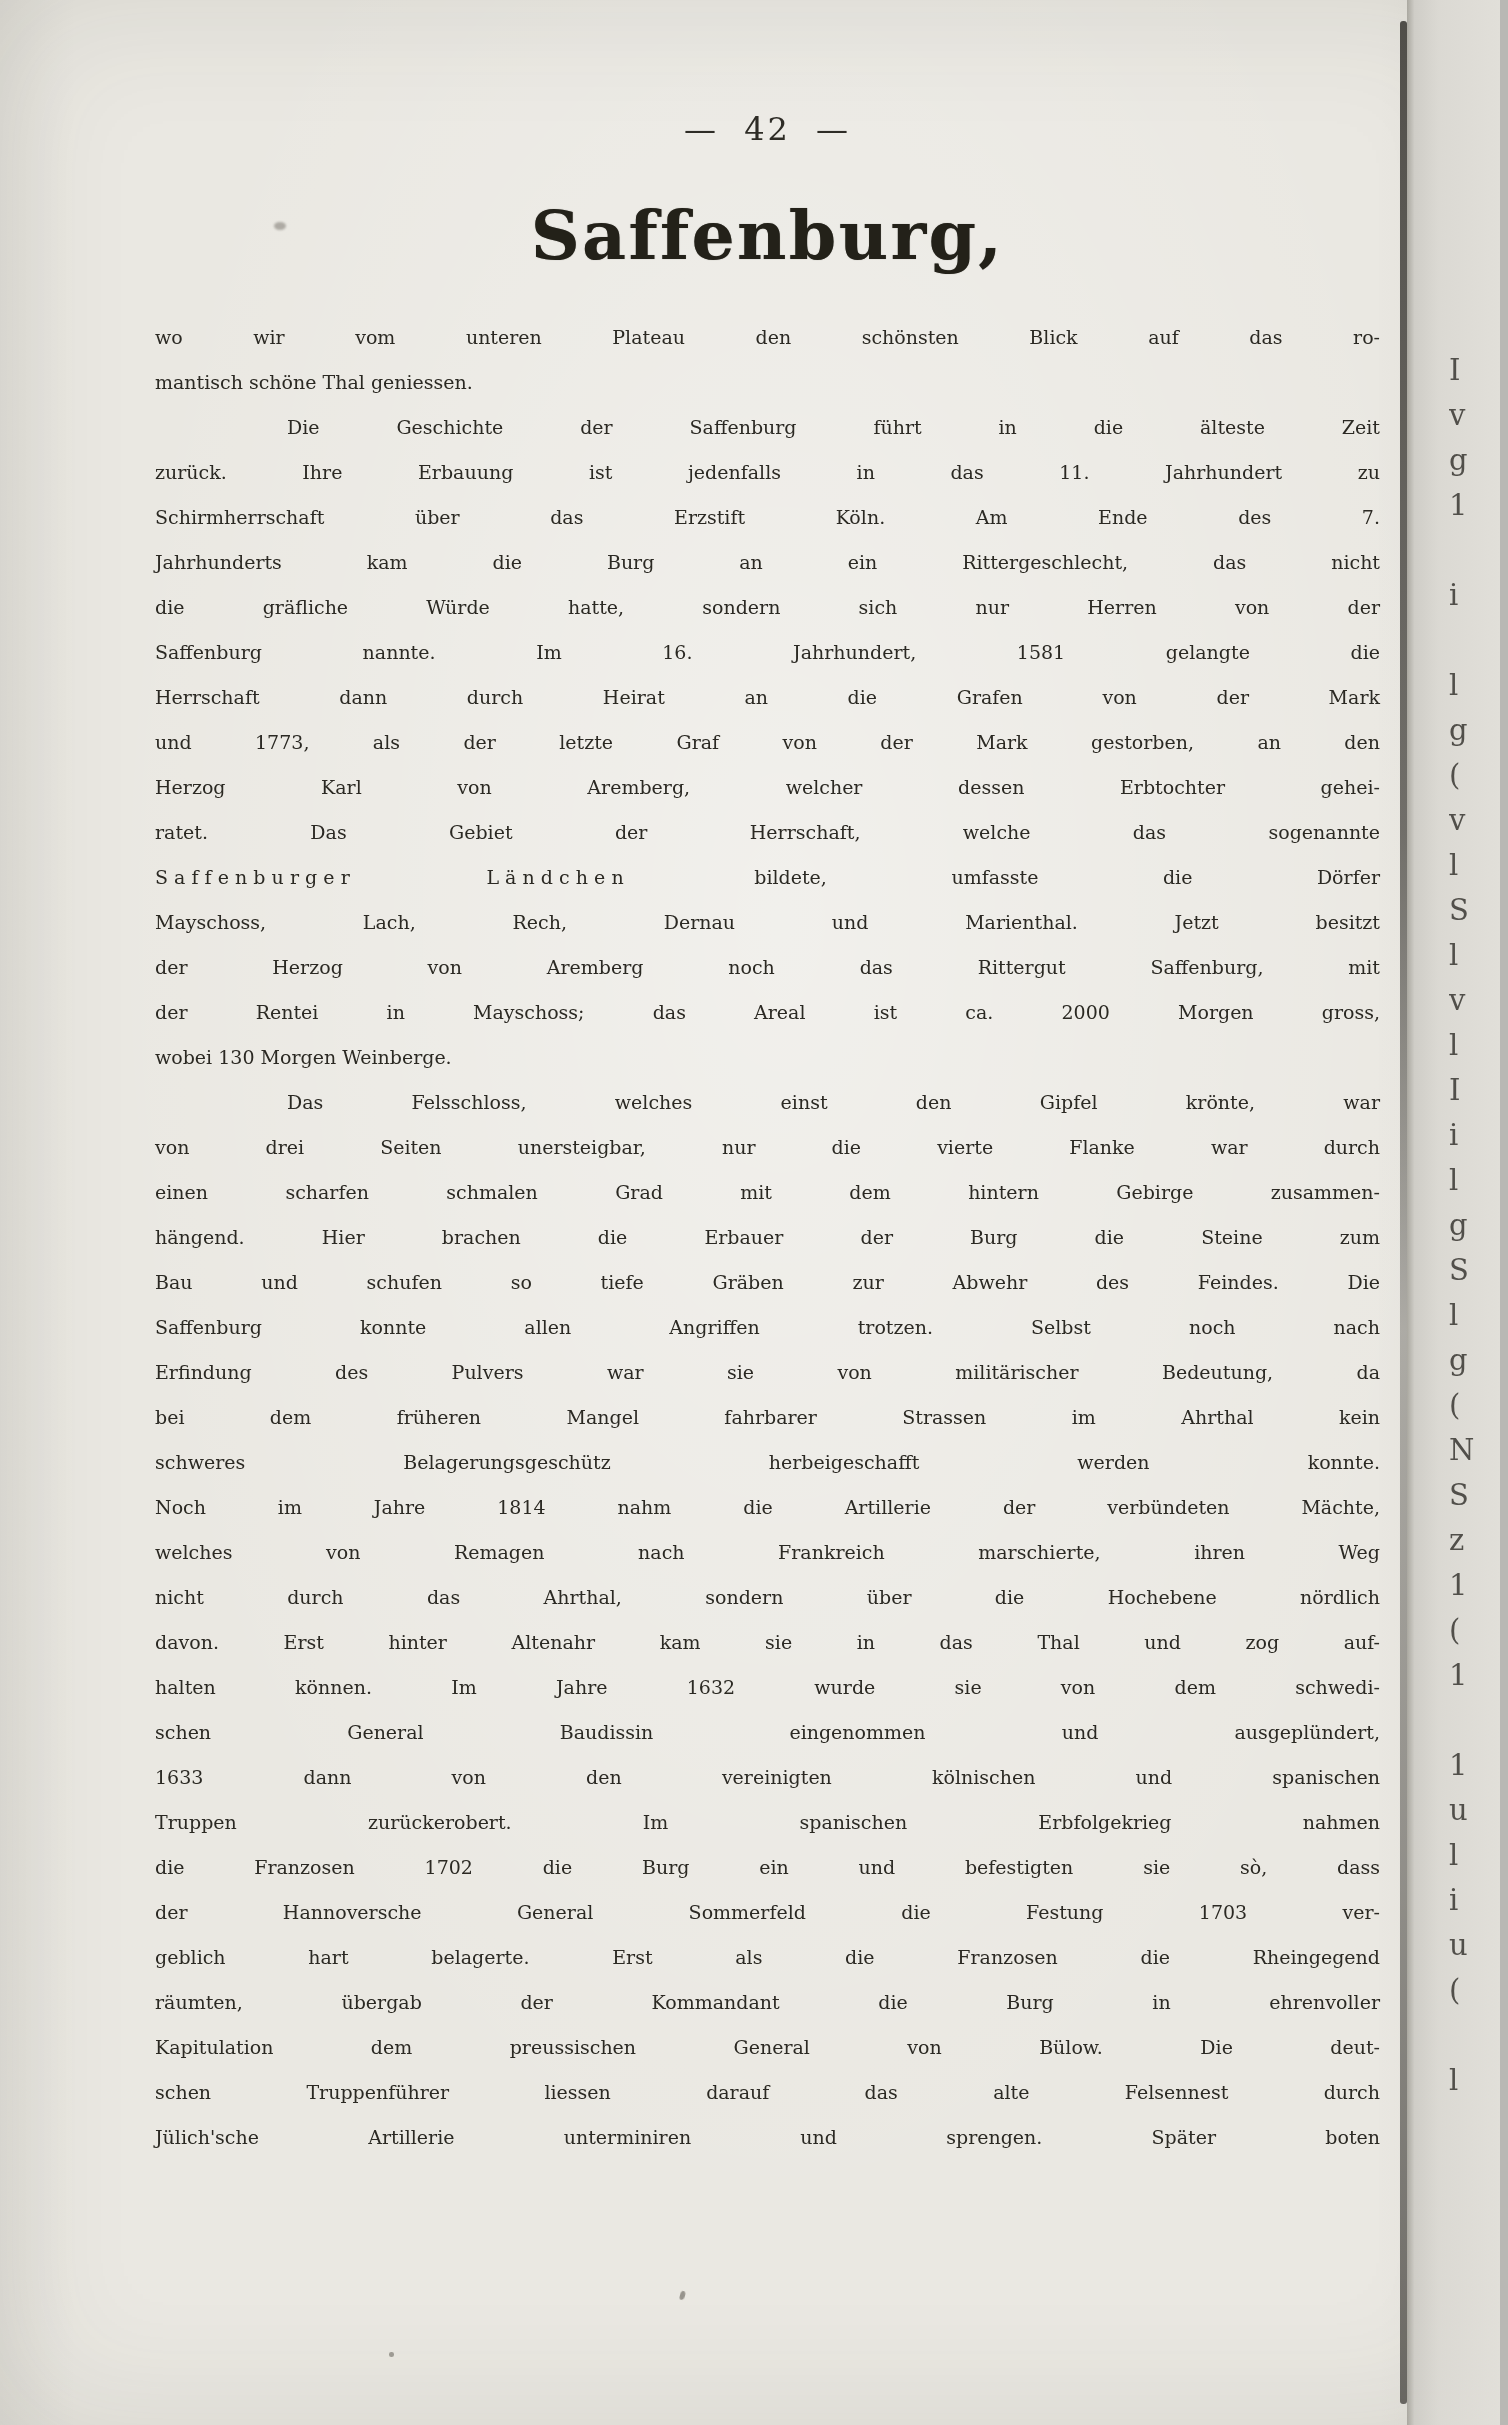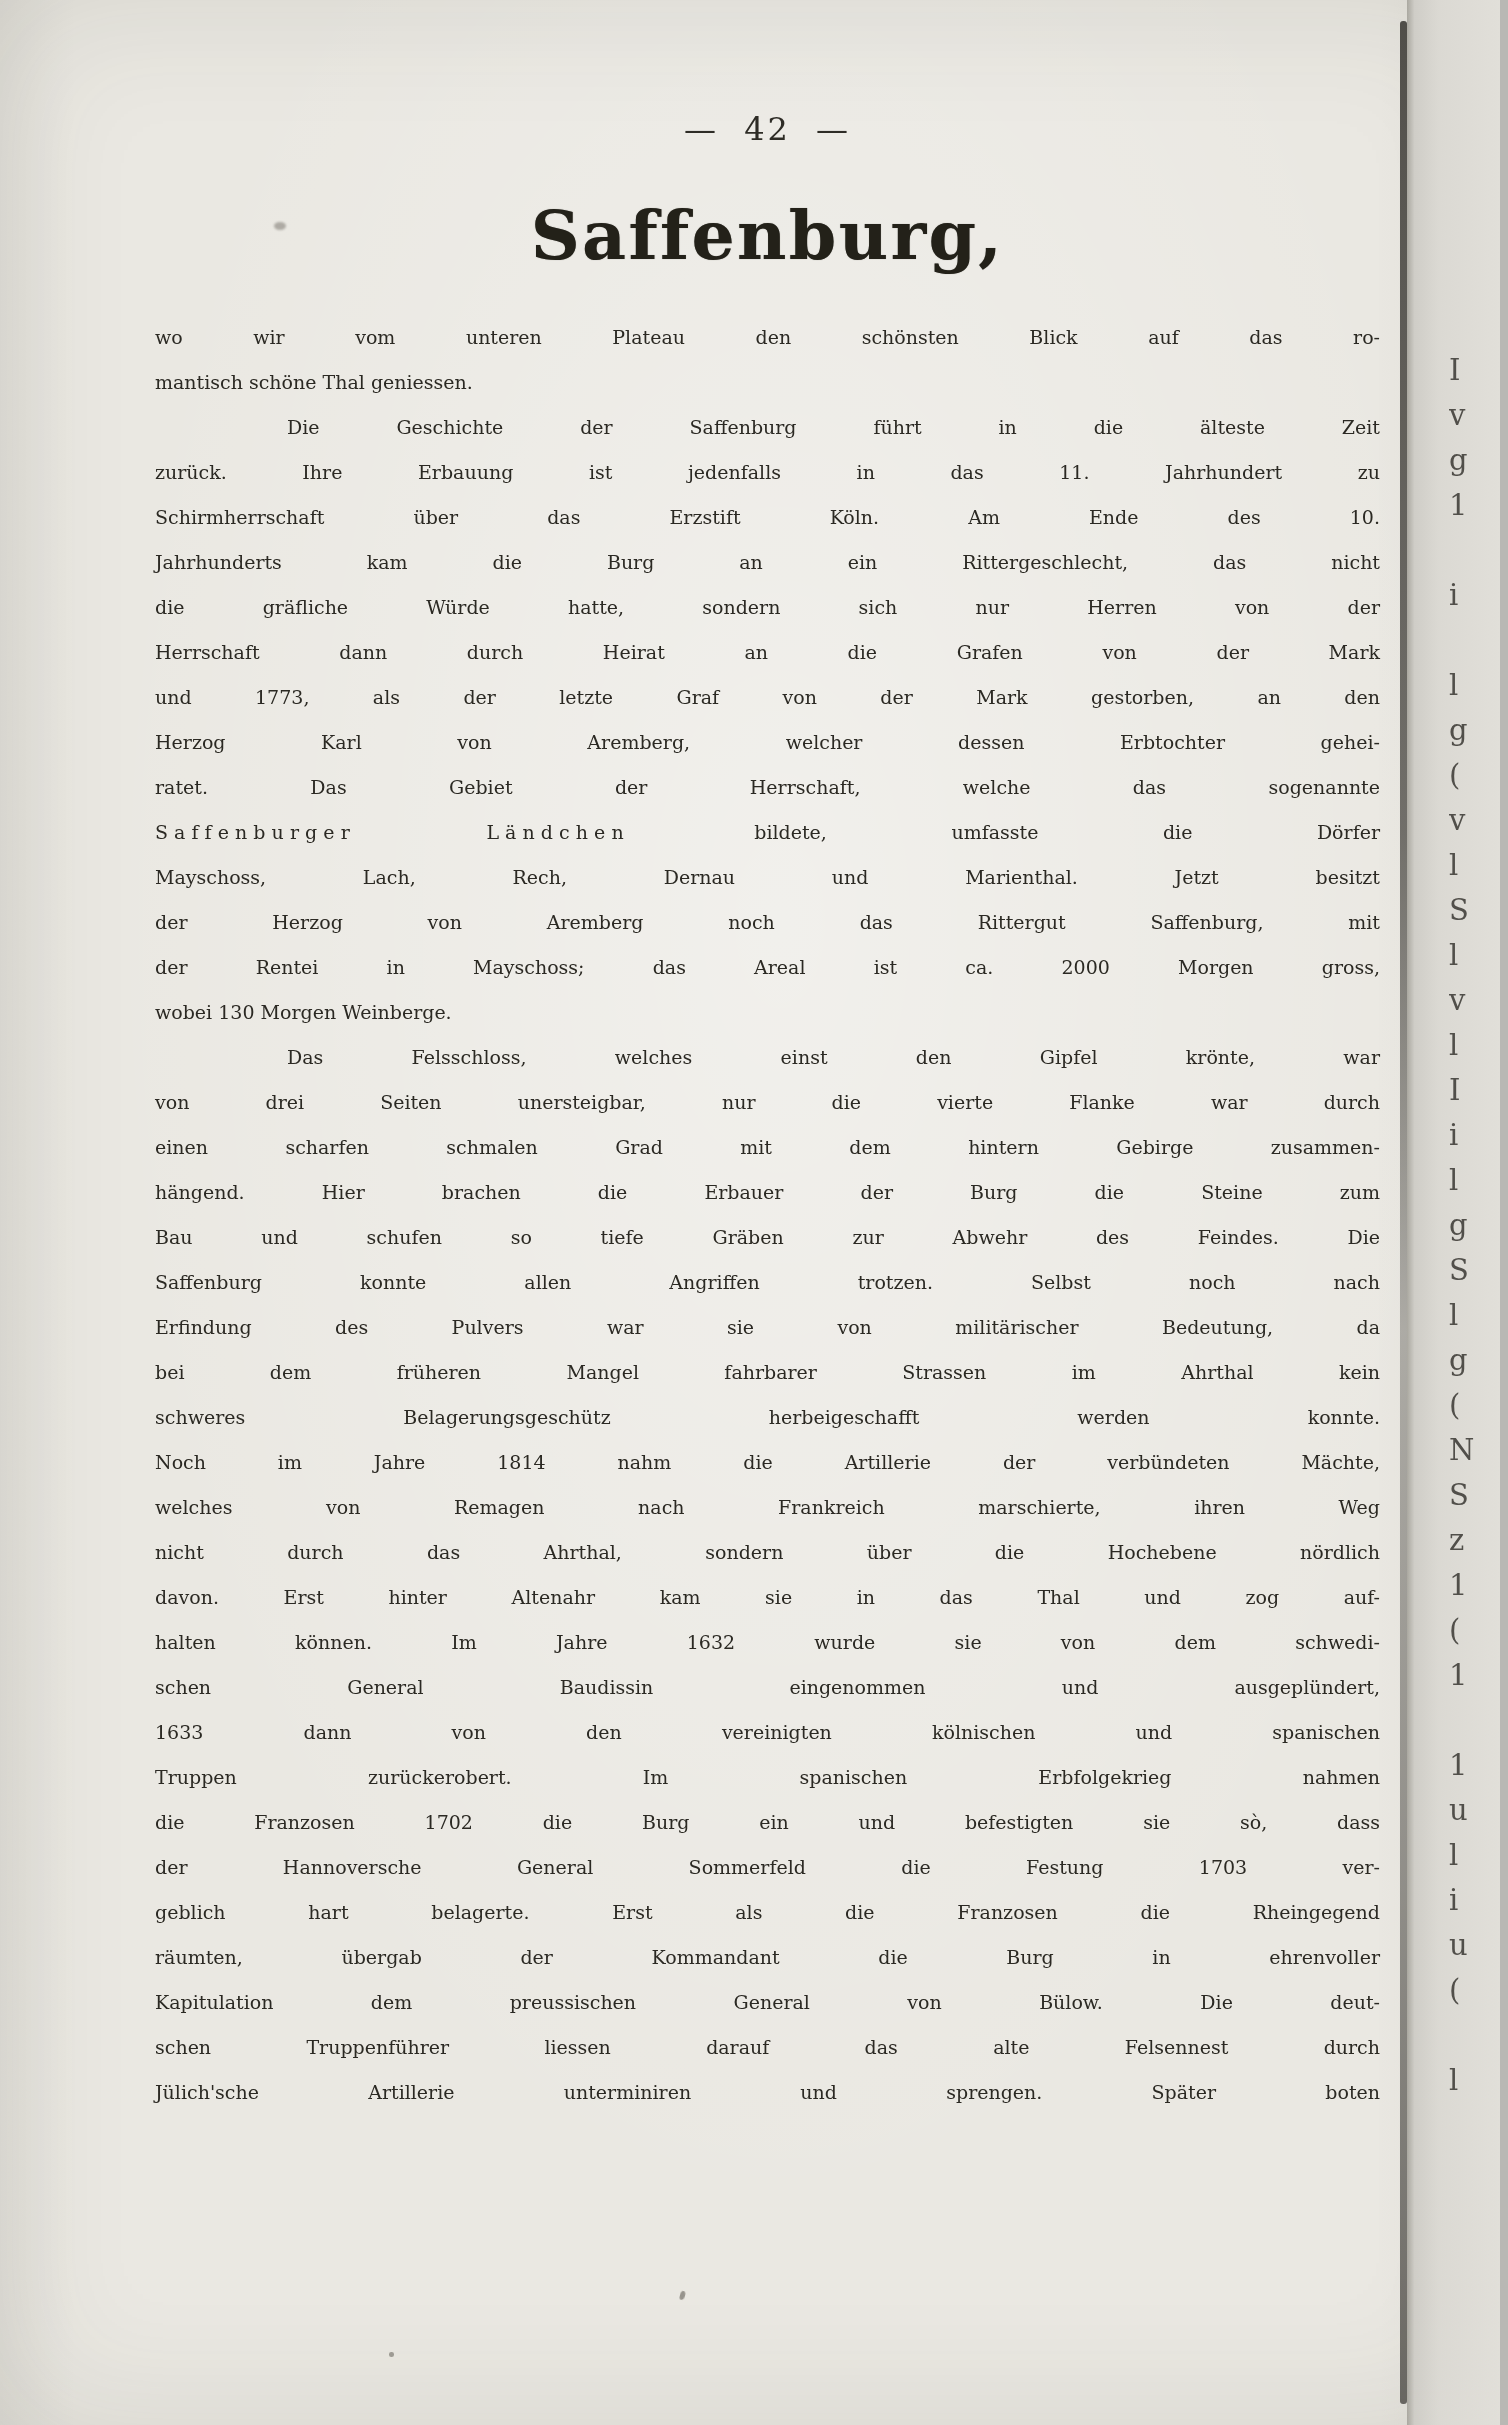--- a/index.html
+++ b/index.html
@@ -102,23 +102,24 @@
   <div class="smudge"></div>
 
   <div class="body-text" id="body-text">
       <div>
         <div class="line"><span>wo wir vom unteren Plateau den schönsten Blick auf das ro-</span></div>
         <div class="line endline"><span>mantisch schöne Thal geniessen.</span></div>
       </div>
       <div>
         <div class="line indent"><span>Die Geschichte der Saffenburg führt in die älteste Zeit</span></div>
         <div class="line"><span>zurück. Ihre Erbauung ist jedenfalls in das 11. Jahrhundert zu</span></div>
-        <div class="line"><span>Schirmherrschaft über das Erzstift Köln. Am Ende des 10.</span></div>
+        <div class="line"><span>Schirmherrschaft über das Erzstift Köln. Am Ende des 7.</span></div>
         <div class="line"><span>Jahrhunderts kam die Burg an ein Rittergeschlecht, das nicht</span></div>
         <div class="line"><span>die gräfliche Würde hatte, sondern sich nur Herren von der</span></div>
+        <div class="line"><span>Saffenburg nannte. Im 16. Jahrhundert, 1581 gelangte die</span></div>
         <div class="line"><span>Herrschaft dann durch Heirat an die Grafen von der Mark</span></div>
         <div class="line"><span>und 1773, als der letzte Graf von der Mark gestorben, an den</span></div>
         <div class="line"><span>Herzog Karl von Aremberg, welcher dessen Erbtochter gehei-</span></div>
         <div class="line"><span>ratet.  Das Gebiet der Herrschaft, welche das sogenannte</span></div>
         <div class="line"><span class="spaced">Saffenburger Ländchen</span><span> bildete, umfasste die Dörfer</span></div>
         <div class="line"><span>Mayschoss, Lach, Rech, Dernau und Marienthal. Jetzt besitzt</span></div>
         <div class="line"><span>der Herzog von Aremberg noch das Rittergut Saffenburg, mit</span></div>
         <div class="line"><span>der Rentei in Mayschoss; das Areal ist ca. 2000 Morgen gross,</span></div>
         <div class="line endline"><span>wobei 130 Morgen Weinberge.</span></div>
       </div>

